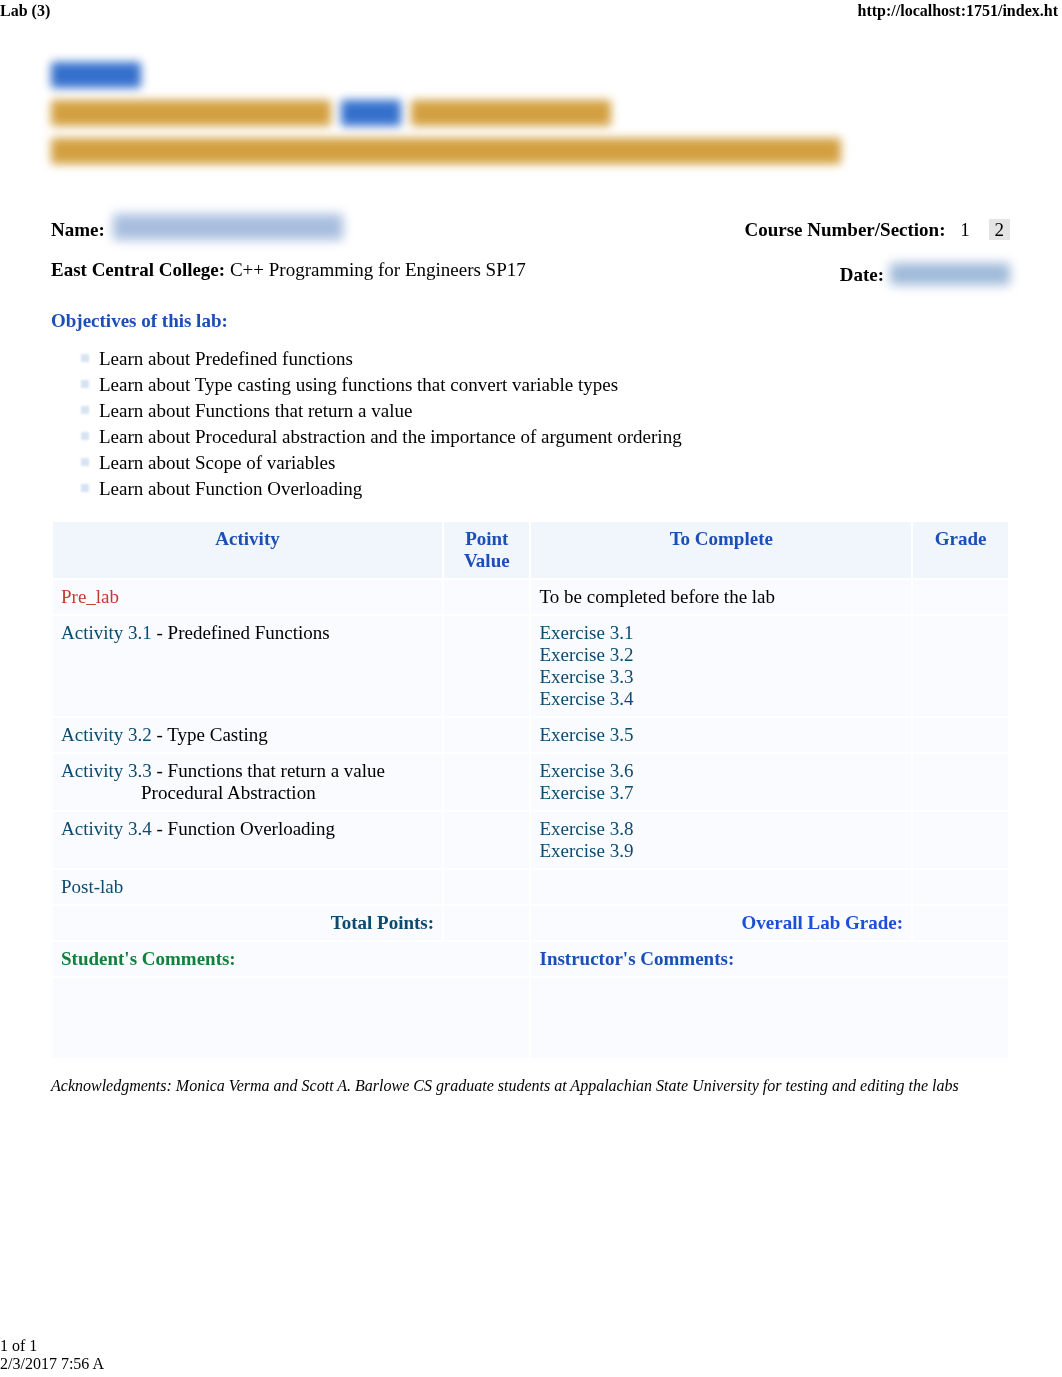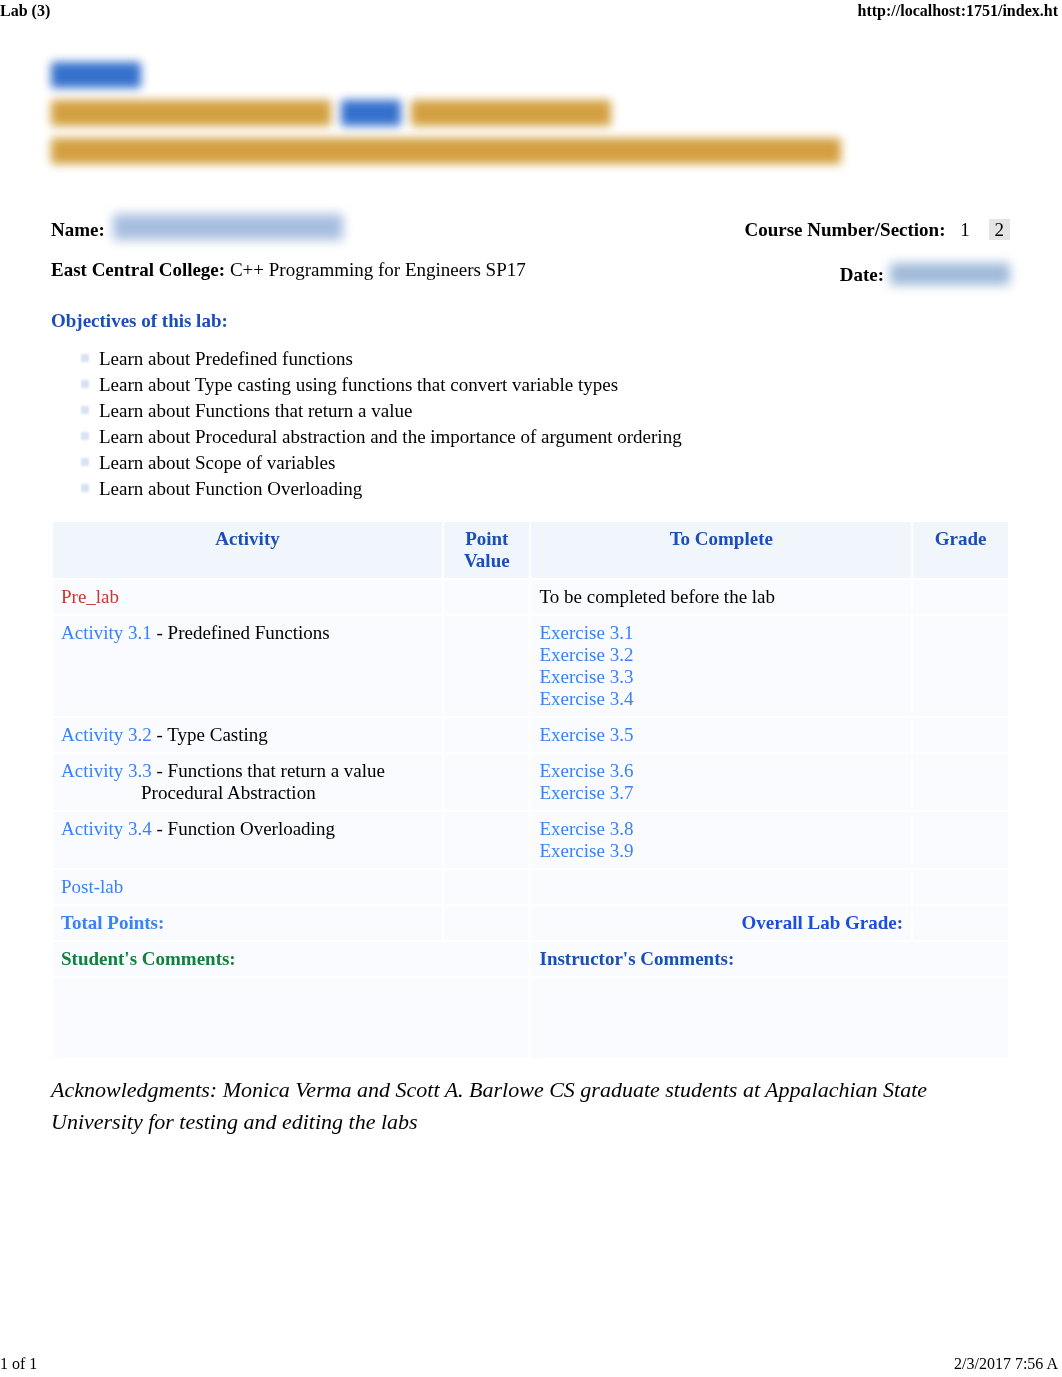--- a/index.html
+++ b/index.html
@@ -129,21 +129,21 @@
     vertical-align: top;
     background: #f9fbfe;
   }
   table.lab thead th {
     color: #1b4fb6;
     font-weight: bold;
     text-align: center;
     background: #f1f5fc;
   }
   table.lab thead th:first-child { text-align: center; }
-  .link-c { color: #3b82f6; margin-top: 12px; }
+  .link-c { color: #0c4a6e; margin-top: 12px; }
   .red-c  { color: #c43b2e; }
   .green-c{ color: #1d4ed8; }
   .activity-cell {}
   .sub-indent { padding-left: 80px; display: block; }
   .totals-row td {
     padding-top: 24px;
     font-weight: bold;
   }
   .student-comm {
     color: #15803d;
@@ -151,32 +151,33 @@
     padding-top: 10px;
   }
   .instr-comm {
     color: #1b4fb6;
     font-weight: bold;
     padding-top: 10px;
   }
   .comments-space td { height: 80px; }
   .ack {
     font-style: italic;
-    font-size: 22px;
+    font-size: 16px;
     margin-top: 14px;
     line-height: 1.45;
   }
   .footer {
     position: absolute;
     left: 0;
     right: 4px;
     bottom: 4px;
     display: flex;
     justify-content: space-between;
     font-size: 16px;
+    flex-direction: column;
   }
 </style>
 </head>
 <body>
 
 <div class="topbar">
   <span>Lab (3)</span>
   <span>http://localhost:1751/index.ht</span>
 </div>
 
@@ -290,21 +291,21 @@
         </td>
         <td></td>
       </tr>
       <tr>
         <td class="activity-cell"><span class="link-c">Post-lab</span></td>
         <td></td>
           <td></td>
           <td></td>
       </tr>
       <tr class="totals-row">
-        <td style="" class="link-c">Total Points:</td>
+        <td style="text-align:right" class="link-c">Total Points:</td>
         <td></td>
         <td style="text-align:right" class="green-c">Overall Lab Grade:</td>
         <td></td>
       </tr>
       <tr>
         <td colspan="2" class="student-comm">Student's Comments:</td>
         <td colspan="2" class="instr-comm">Instructor's Comments:</td>
       </tr>
       <tr class="comments-space">
         <td colspan="2"></td>

